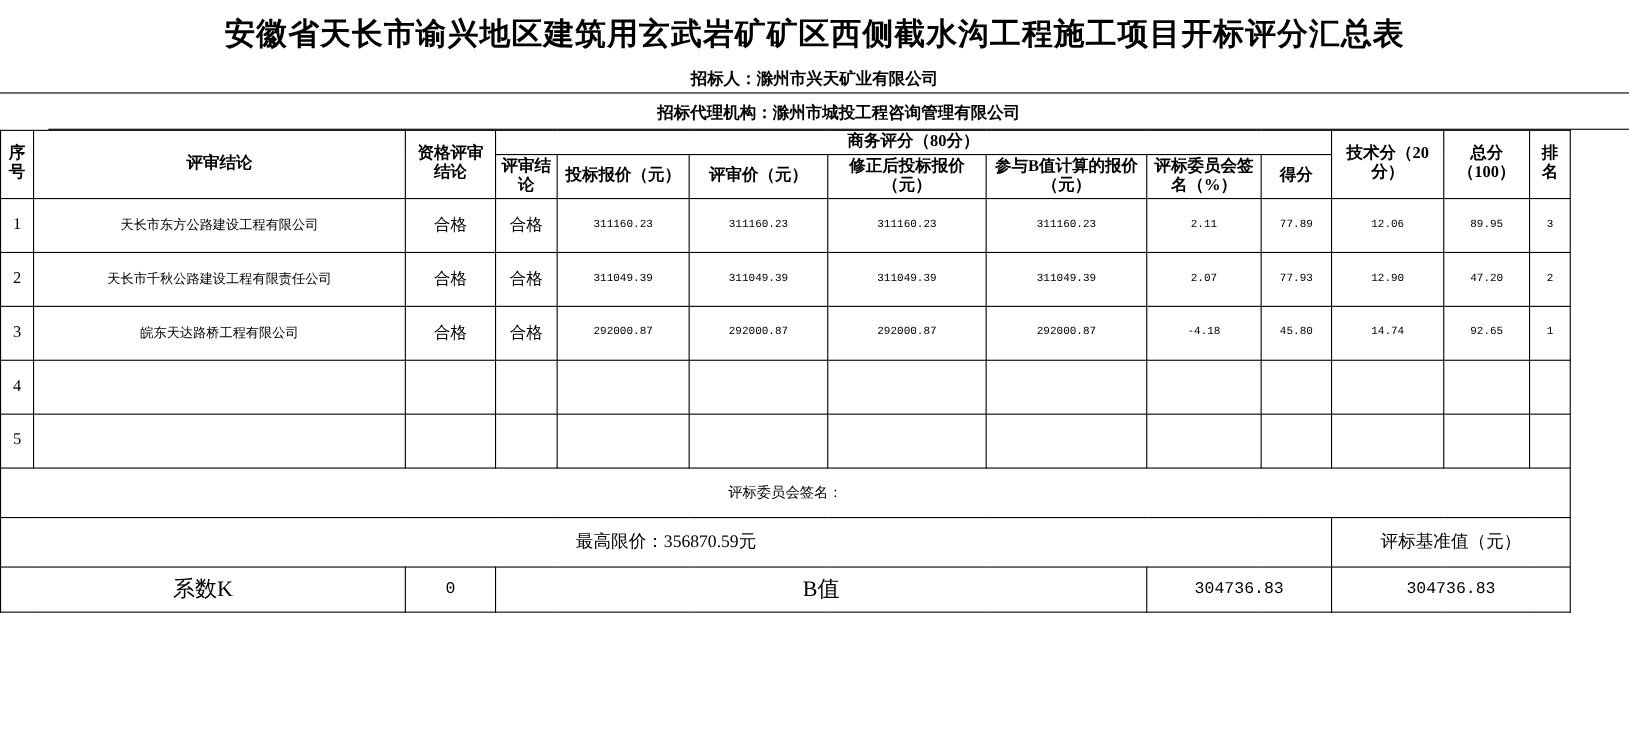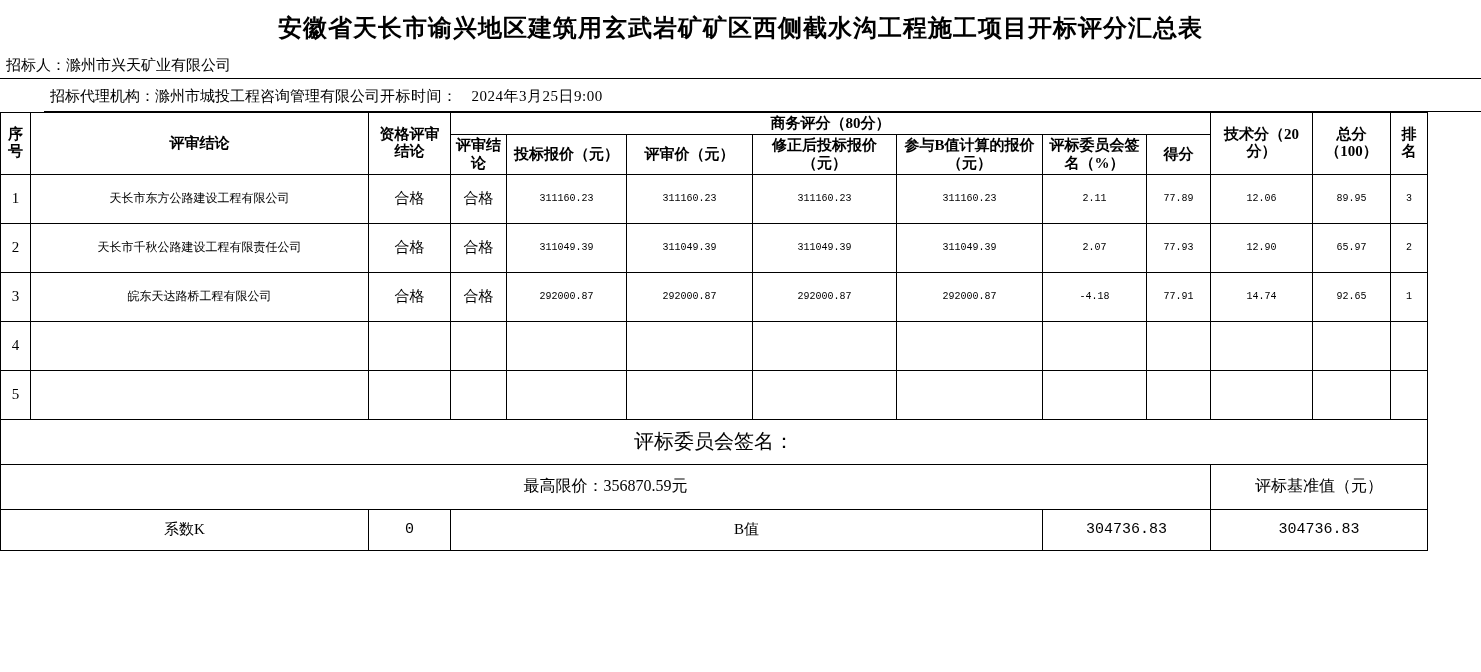--- a/index.html
+++ b/index.html
@@ -17,33 +17,34 @@
   .page {
     width: 1481px;
     height: 672px;
     position: relative;
     box-sizing: border-box;
   }
   .doc-title {
     text-align: center;
     font-family: Liberation Serif, serif;
     font-weight: bold;
-    font-size: 24px;
+    font-size: 28px;
     letter-spacing: 1px;
     padding-top: 12px;
     padding-bottom: 8px;
   }
   .meta-row {
     display: flex;
     align-items: flex-end;
-    justify-content: flex-start;
+    justify-content: center;
     border-bottom: 1px solid #000;
     padding: 4px 6px 3px 6px;
     font-size: 15px;
     font-family: "Liberation Serif", "DejaVu Serif", serif;
+    font-weight: bold;
   }
   .meta-row.second {
     padding-top: 8px;
     padding-bottom: 5px;
     margin-left: 44px;
   }
   .meta-left { white-space: nowrap; }
   .meta-right { white-space: nowrap; letter-spacing: 0.5px; }
   .meta-right .label { margin-right: 14px; }
 
@@ -76,39 +77,39 @@
     font-size: 12px;
     line-height: 1.25;
   }
   .row-tall td { height: 44px; }
   .row-empty td { height: 44px; }
   .sign-row td {
     text-align: left;
     padding-left: 8px;
     font-weight: bold;
     height: 40px;
-    font-size: 20px;
+    font-size: 13px;
   }
   .limit-row td {
     height: 40px;
     font-size: 16px;
     margin-left: 12px;
   }
   .limit-left {
     text-align: left;
     padding-left: 8px;
     font-weight: bold;
   }
   .base-label {
     font-weight: bold;
   }
   .k-row td {
     height: 36px;
     font-weight: bold;
-    font-size: 15px;
+    font-size: 20px;
   }
   .k-row td.val {
     font-family: "Liberation Mono", "DejaVu Sans Mono", monospace;
     font-weight: normal;
     font-size: 15px;
   }
   .vertical-head {
     line-height: 1.05;
   }
 </style>
@@ -122,23 +123,20 @@
   <div class="meta-row">
     <div class="meta-left">
       <span>招标人：</span><span>滁州市兴天矿业有限公司</span>
     </div>
     <div class="meta-right"></div>
   </div>
 
   <div class="meta-row second">
     <div class="meta-left">
       <span>招标代理机构：</span><span>滁州市城投工程咨询管理有限公司</span>
-    </div>
-    <div class="meta-right">
-      <span class="label">开标时间：</span><span>2024年3月25日9:00</span>
     </div>
   </div>
 
   <table class="main">
     <colgroup>
       <col style="width:30px">
       <col style="width:338px">
       <col style="width:82px">
       <col style="width:56px">
       <col style="width:120px">
@@ -192,34 +190,34 @@
         <td class="name-cell">天长市千秋公路建设工程有限责任公司</td>
         <td>合格</td>
         <td>合格</td>
         <td class="num-cell">311049.39</td>
         <td class="num-cell">311049.39</td>
         <td class="num-cell">311049.39</td>
         <td class="num-cell">311049.39</td>
         <td class="num-cell">2.07</td>
         <td class="num-cell">77.93</td>
         <td class="num-cell">12.90</td>
-        <td class="num-cell">65.97</td>
+        <td class="num-cell">47.20</td>
         <td class="num-cell">2</td>
       </tr>
       <tr class="row-tall">
         <td>3</td>
         <td class="name-cell">皖东天达路桥工程有限公司</td>
         <td>合格</td>
         <td>合格</td>
         <td class="num-cell">292000.87</td>
         <td class="num-cell">292000.87</td>
         <td class="num-cell">292000.87</td>
         <td class="num-cell">292000.87</td>
         <td class="num-cell">-4.18</td>
-        <td class="num-cell">77.91</td>
+        <td class="num-cell">45.80</td>
         <td class="num-cell">14.74</td>
         <td class="num-cell">92.65</td>
         <td class="num-cell">1</td>
       </tr>
       <tr class="row-empty">
         <td>4</td>
         <td class="name-cell"></td>
         <td></td>
         <td></td>
         <td class="num-cell"></td>

